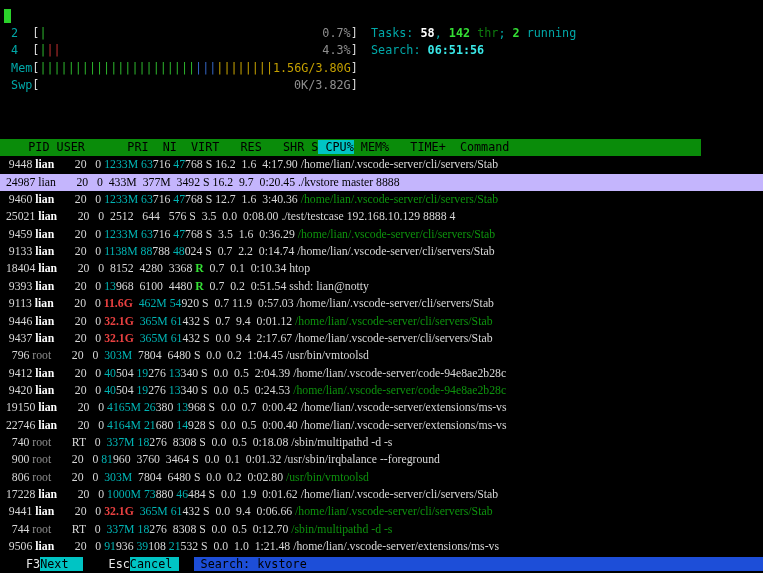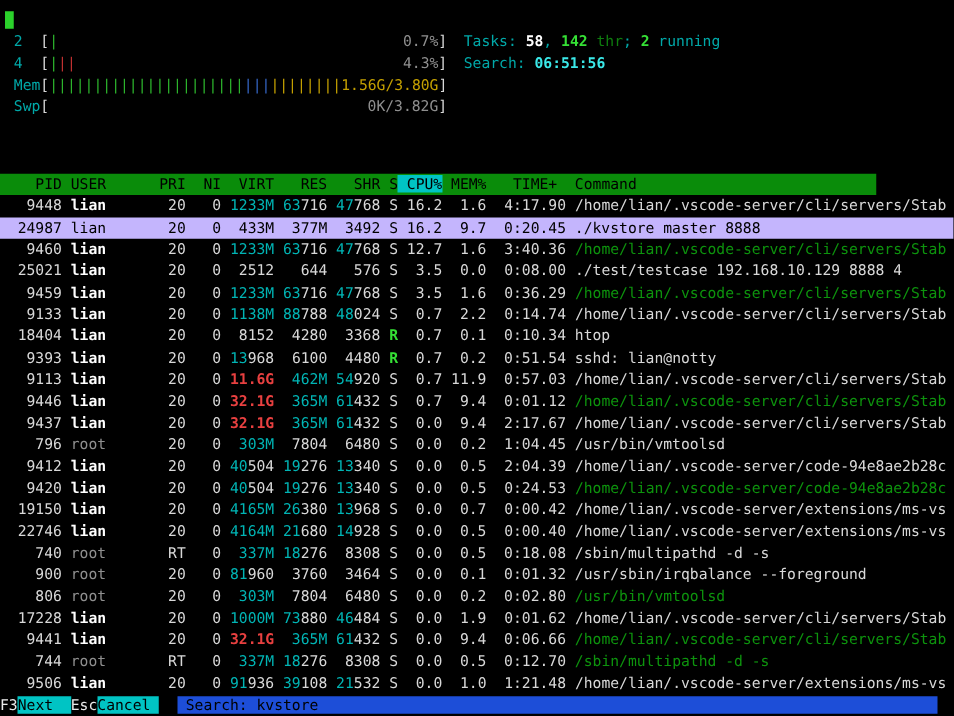--- a/index.html
+++ b/index.html
@@ -24,27 +24,27 @@
   .c-yellow{color:#c4a000;}
   .bar-g{color:#2cb42c;}
   .bar-r{color:#c03030;}
   .bar-b{color:#3465c4;}
   .bar-y{color:#c4a000;}
   .bracket{color:#d8d8d8;}
   
   #thead{top:138.9px;left:0;width:701px;background:#0a8c0a;color:#000;}
   #thead .sortcol{background:#00c4c4;color:#000;}
   
-  #rows{top:156.3px;left:0;width:655px;}
+  #rows{top:156.3px;left:0;width:655px;font-family:Liberation Serif, serif;}
   .prow{white-space:pre;height:17.36px;width:763px;}
   .prow.sel{background:#c4b5fd;}
   .prow.sel span{color:#000 !important;font-weight:400 !important;}
   
   #fbar{top:555.6px;left:0;width:763px;white-space:pre;}
-  .fkey{color:#e8e8e8;}
+  .fkey{color:#e8e8e8;padding-left:26px;}
   .fbtn{background:#00c4c4;color:#000;}
   .fsearch{background:#1d4ed8;color:#000;}
   #cursor{position:absolute;left:4px;top:9px;width:7px;height:14px;background:#2bd12b;}
 </style>
 </head>
 <body>
 
 <div id="screen">
 
   <div id="cursor"></div>

